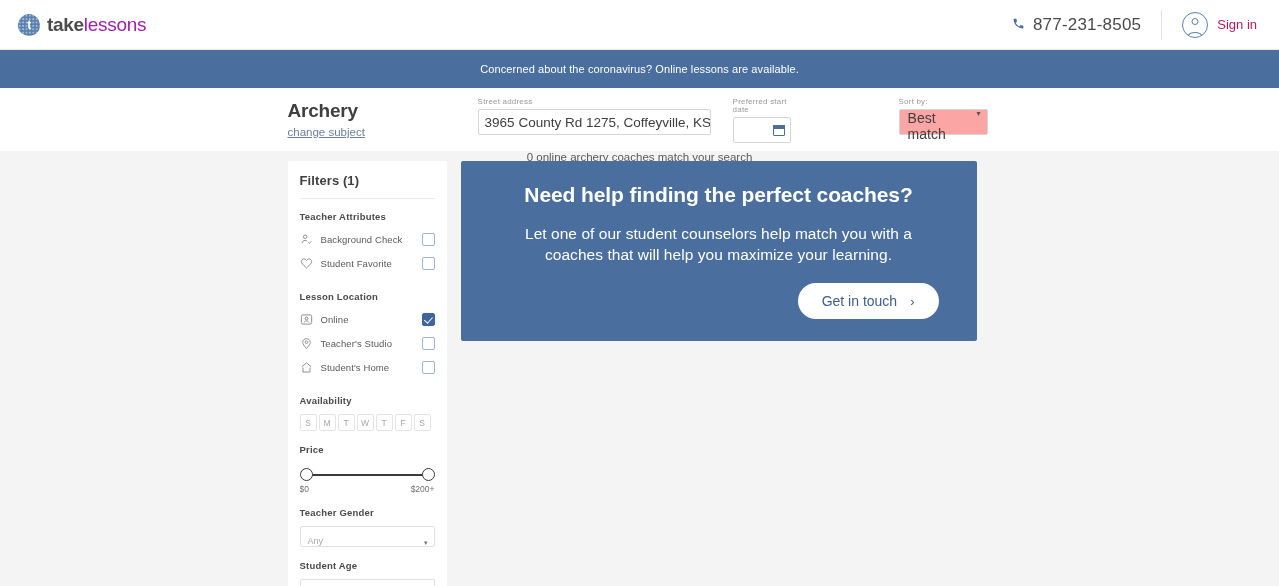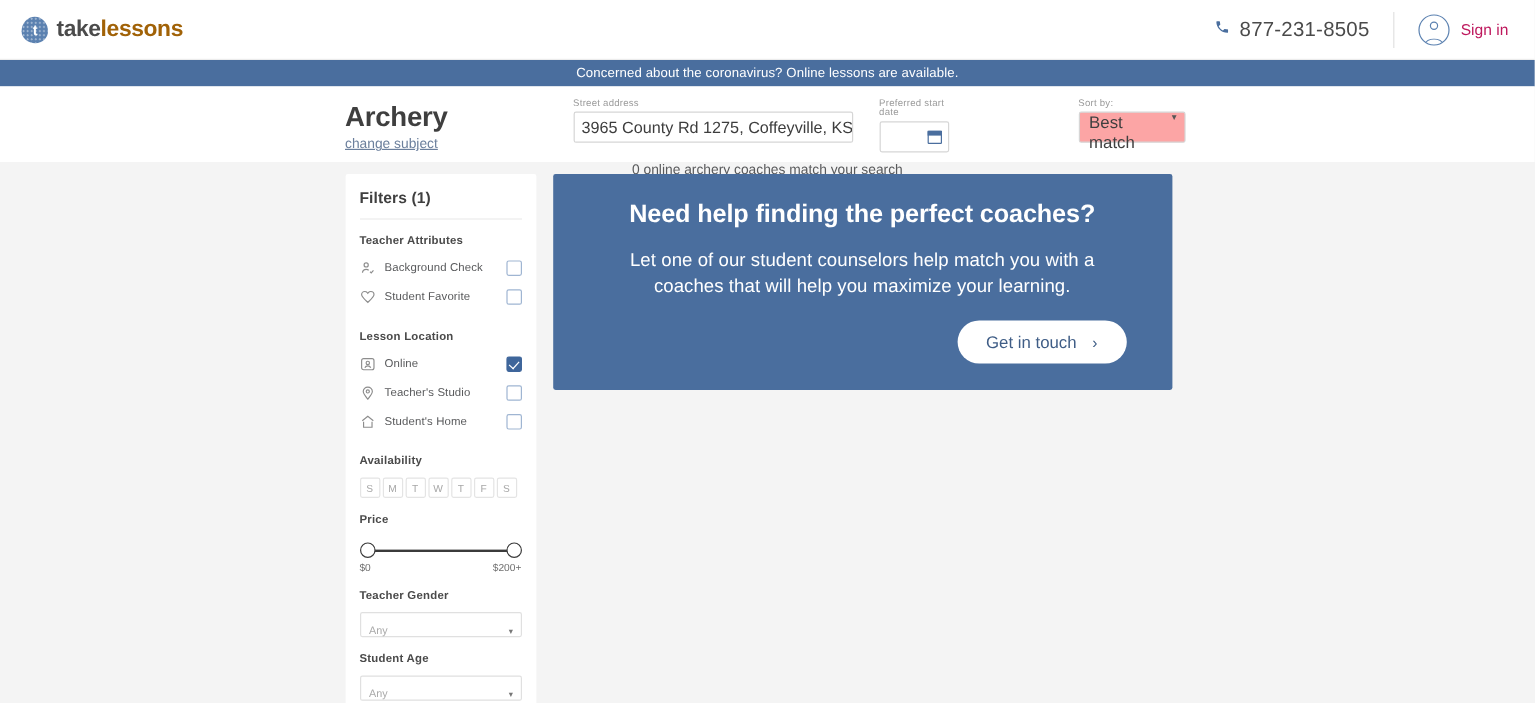--- a/index.html
+++ b/index.html
@@ -42,21 +42,21 @@
     position: relative;
     color: #fff;
     font-size: 12px;
     font-weight: bold;
     line-height: 1;
     letter-spacing: -0.5px;
     z-index: 2;
   }
   .logo-text { font-size: 19px; letter-spacing: -0.3px; }
   .logo-text .b { font-weight: bold; color: #4b4b4b; }
-  .logo-text .l { font-weight: bold; color: #a16207; }
+  .logo-text .l { font-weight: normal; color: #a21caf; }
 
   .header-right { display: flex; align-items: center; }
   .phone { display: flex; align-items: center; gap: 8px; padding-right: 20px; }
   .phone-num { font-size: 17px; color: #4a4a4a; letter-spacing: .2px; }
   .hdr-divider { width: 1px; height: 30px; background: #e2e2e2; }
   .signin { display: flex; align-items: center; gap: 9px; padding-left: 20px; cursor: pointer; }
   .avatar-circle {
     width: 26px; height: 26px; border-radius: 50%;
     border: 1.4px solid #5b81b0;
     display: flex; align-items: flex-end; justify-content: center;
@@ -70,21 +70,21 @@
   }
   .avatar-circle .body {
     position: absolute; bottom: -4px; left: 50%; transform: translateX(-50%);
     width: 15px; height: 9px; border-radius: 50% 50% 0 0;
     border: 1.3px solid #5b81b0; border-bottom: none;
   }
   .signin-label { font-size: 13px; color: #be185d; }
 
   
   .covid-banner {
-    height: 22px;
+    height: 38px;
     background: #4a6e9e;
     color: #ffffff;
     display: flex; align-items: center; justify-content: center;
     font-size: 11px;
     letter-spacing: .1px;
   }
 
   
   .searchbar {
     background: #ffffff;
@@ -95,21 +95,21 @@
   .searchbar-inner {
     width: 700px;
     margin: 0 auto;
     display: flex;
     align-items: flex-start;
     position: relative;
     left: -2px;
   }
   .subject-block { width: 176px; padding-top: 3px; }
   .subject-title {
-    font-size: 23px; font-weight: bold; color: #3f3f3f;
+    font-size: 19px; font-weight: bold; color: #3f3f3f;
     letter-spacing: -0.2px; line-height: 1.1;
   }
   .change-subject {
     display: inline-block;
     margin-top: 3px;
     font-size: 11.5px;
     color: #6b7f9c;
     text-decoration: underline;
     cursor: pointer;
   }

